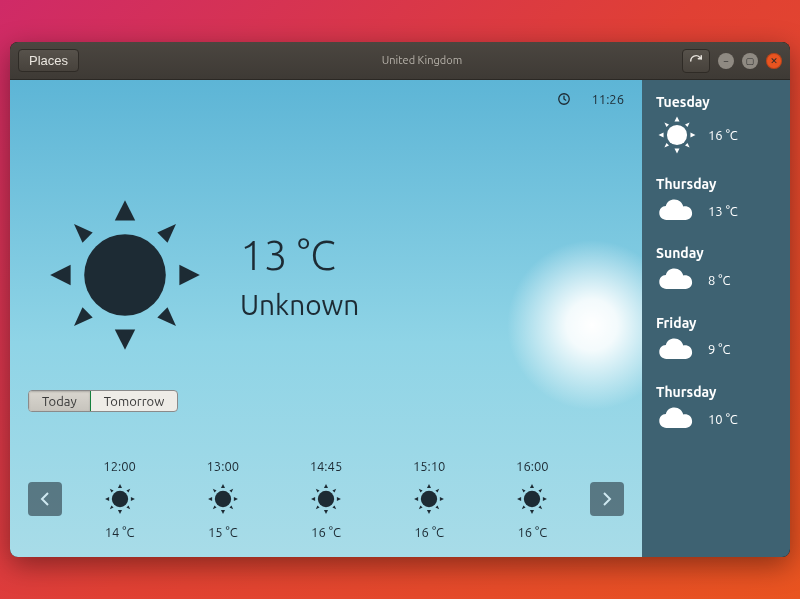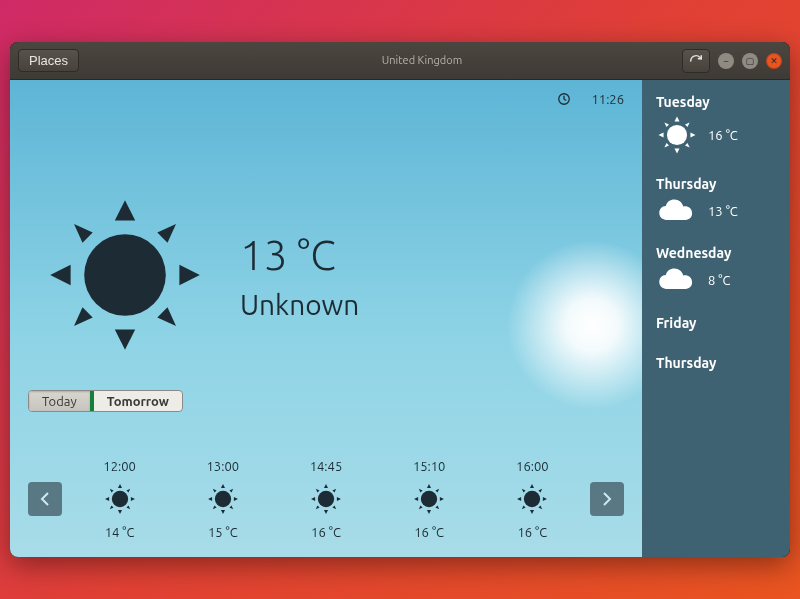--- a/index.html
+++ b/index.html
@@ -28,21 +28,21 @@
   .clock { position: absolute; top: 12px; right: 18px; color: #1d2b34; font-size: 13px; display: flex; align-items: center; gap: 20px; }
 
   .hero { position: absolute; top: 110px; left: 30px; display: flex; align-items: center; gap: 30px; }
   .hero-text { color: #1d2b34; }
   .hero-temp { font-size: 42px; font-weight: 300; }
   .hero-cond { font-size: 28px; font-weight: 400; margin-top: 11px; }
 
   .day-toggle { position: absolute; left: 18px; top: 310px; display: inline-flex; border: 1px solid #8a8a8a; border-radius: 4px; overflow: hidden; background: #eeece7; font-size: 13px; }
   .day-toggle span { padding: 3px 13px; cursor: pointer; color: #3a3a3a; }
   .day-toggle .active { background: linear-gradient(#d9d6cf,#c7c4bd); box-shadow: inset 0 1px 2px rgba(0,0,0,0.2); }
-  .day-toggle span + span { border-left: 4px solid #15803d; font-weight: bold; }
+  .day-toggle span + span { border-left: 1px solid #15803d; }
 
   .hourly { position: absolute; left: 18px; right: 18px; bottom: 18px; display: flex; align-items: center; gap: 6px; }
   .nav-btn { width: 34px; height: 34px; background: rgba(40,55,65,0.6); border-radius: 4px; display: flex; align-items: center; justify-content: center; cursor: pointer; color: #cfe8f0; }
   .hour-list { flex: 1; display: flex; justify-content: space-around; }
   .hour-item { display: flex; flex-direction: column; align-items: center; gap: 8px; color: #1d2b34; font-size: 13px; }
   .hour-item svg { margin: 1px 0; }
 
   .sidebar { width: 148px; background: #3e6272; padding: 14px 14px; color: #fff; display: flex; flex-direction: column; gap: 20px; }
   .day-item .day-label { font-weight: 700; font-size: 14px; margin-bottom: 4px; }
   .day-body { display: flex; align-items: center; gap: 10px; }
@@ -237,30 +237,42 @@
         <div class="day-item">
     <div class="day-label">Thursday</div>
     <div class="day-body">
       <svg width="42" height="29.4" viewBox="0 0 64 40">
               <path fill="#ffffff" d="M50 34H16c-6 0-11-4.5-11-10.5S9 13 15 13c1-6 6.5-10 13-10 7 0 12 4.5 13.5 10.5C48 12 55 16 55 24c0 6-4 10-10 10h5z"></path>
             </svg>
       <span class="day-temp">13 °C</span>
     </div>
         </div>
         <div class="day-item">
-    <div class="day-label">Wednesday</div>
+    <div class="day-label">Sunday</div>
     <div class="day-body">
       <svg width="42" height="29.4" viewBox="0 0 64 40">
               <path fill="#ffffff" d="M50 34H16c-6 0-11-4.5-11-10.5S9 13 15 13c1-6 6.5-10 13-10 7 0 12 4.5 13.5 10.5C48 12 55 16 55 24c0 6-4 10-10 10h5z"></path>
             </svg>
       <span class="day-temp">8 °C</span>
     </div>
         </div>
         <div class="day-item">
     <div class="day-label">Friday</div>
+    <div class="day-body">
+      <svg width="42" height="29.4" viewBox="0 0 64 40">
+              <path fill="#ffffff" d="M50 34H16c-6 0-11-4.5-11-10.5S9 13 15 13c1-6 6.5-10 13-10 7 0 12 4.5 13.5 10.5C48 12 55 16 55 24c0 6-4 10-10 10h5z"></path>
+            </svg>
+      <span class="day-temp">9 °C</span>
+    </div>
         </div>
         <div class="day-item">
     <div class="day-label">Thursday</div>
+    <div class="day-body">
+      <svg width="42" height="29.4" viewBox="0 0 64 40">
+              <path fill="#ffffff" d="M50 34H16c-6 0-11-4.5-11-10.5S9 13 15 13c1-6 6.5-10 13-10 7 0 12 4.5 13.5 10.5C48 12 55 16 55 24c0 6-4 10-10 10h5z"></path>
+            </svg>
+      <span class="day-temp">10 °C</span>
+    </div>
         </div>
       </div>
 
   </div>
 </div>
 
 </body></html>

